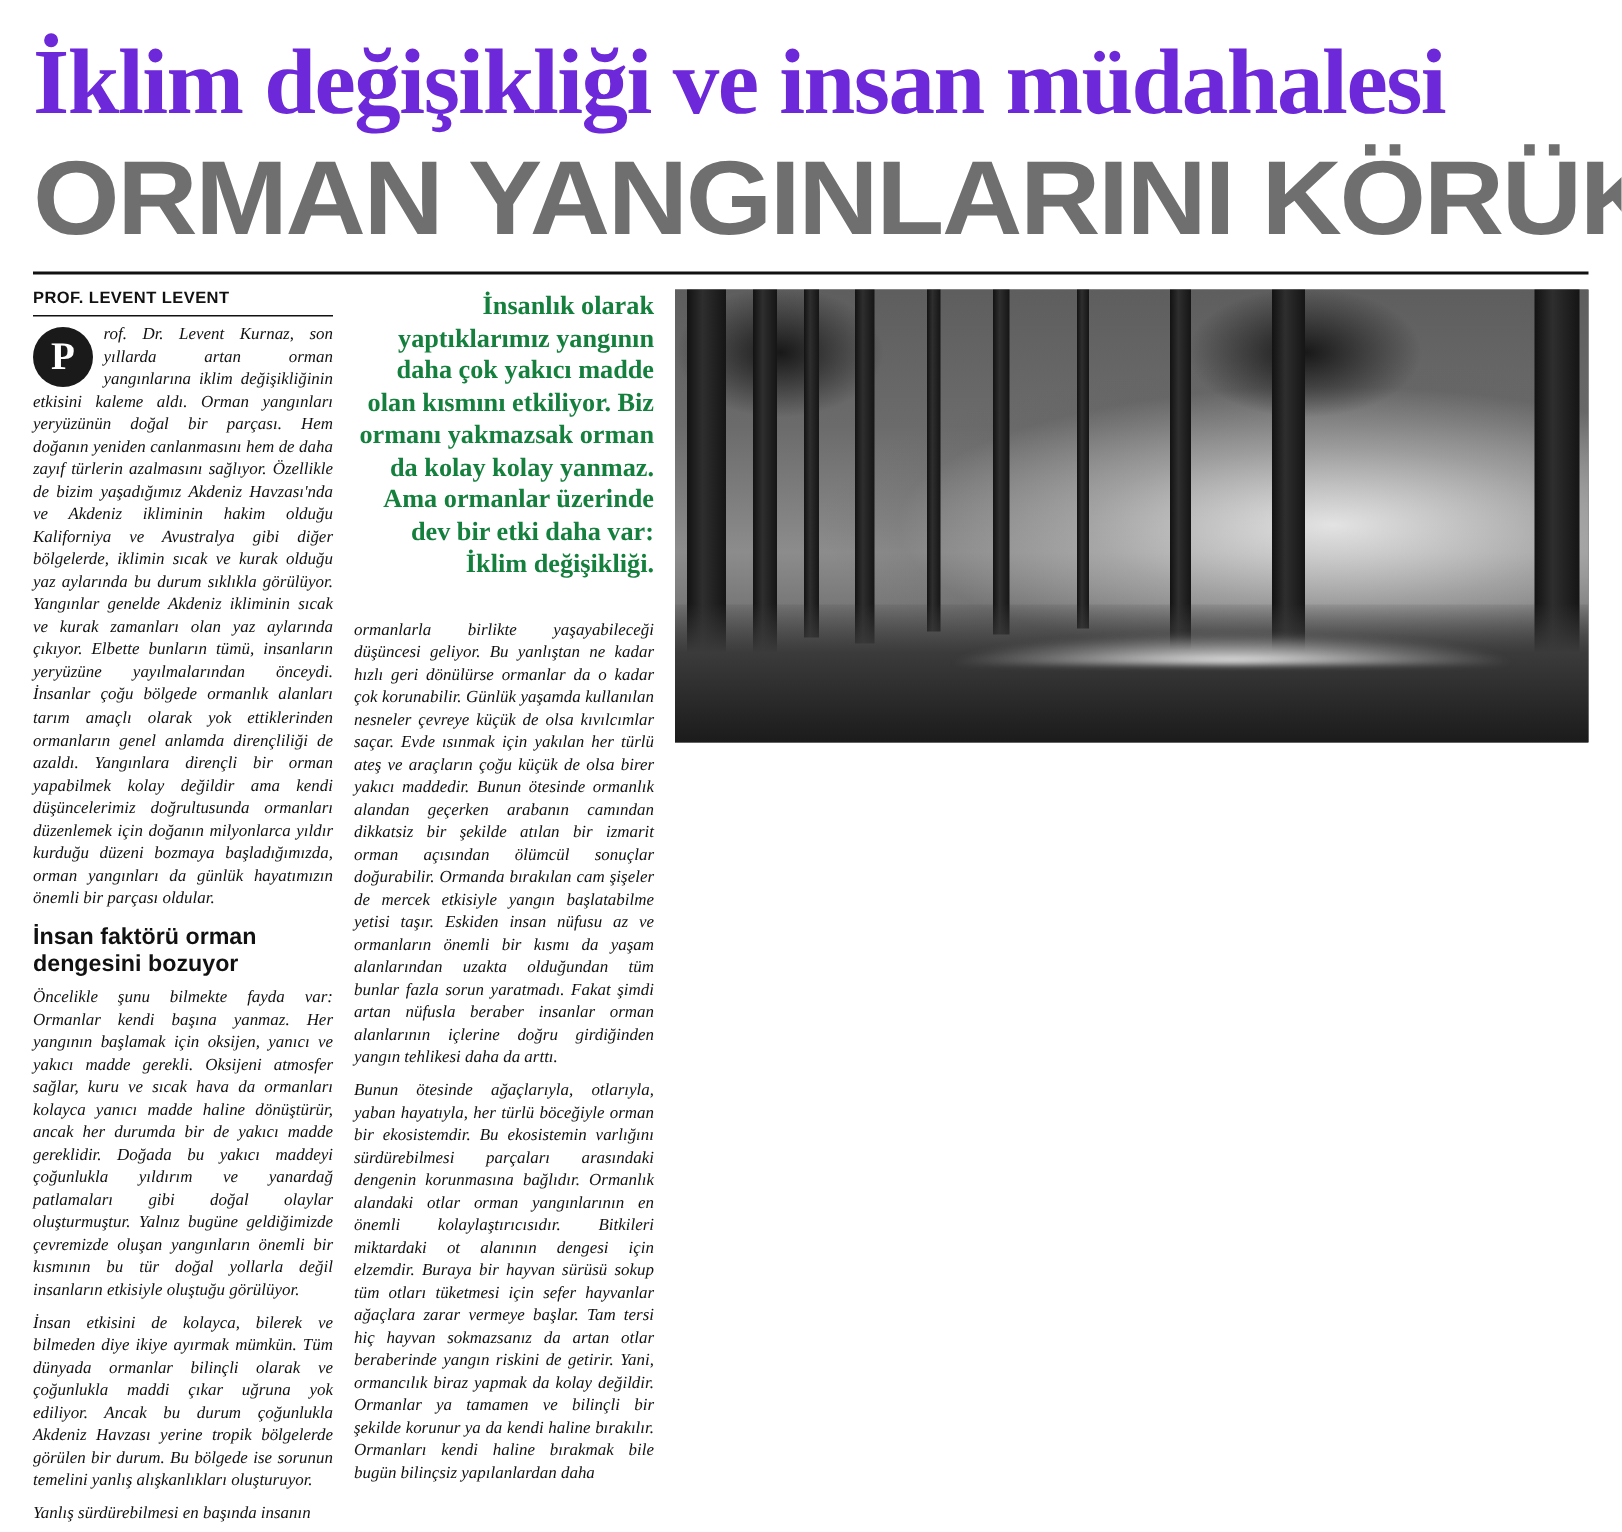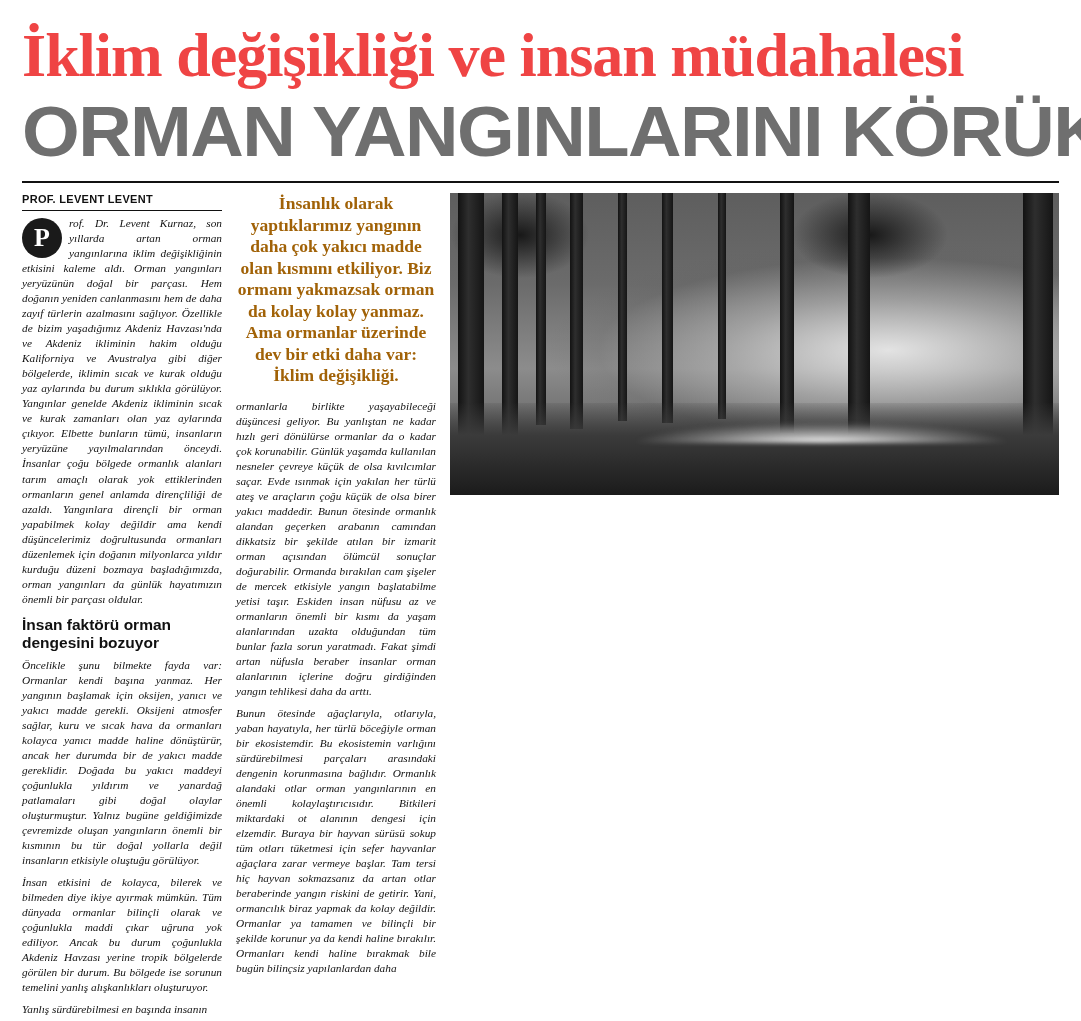--- a/index.html
+++ b/index.html
@@ -22,21 +22,21 @@
     padding: 18px 22px 6px 22px;
   }
 
   
   .headline-1 {
     font-family: "Liberation Serif", serif;
     font-weight: bold;
     font-size: 62px;
     line-height: 1.02;
     letter-spacing: -1px;
-    color: #ef4444;
+    color: #6d28d9;
     margin: 6px 0 2px 0;
     white-space: nowrap;
   }
   .headline-2 {
     font-family: "Liberation Sans", sans-serif;
     font-weight: bold;
     font-size: 70px;
     line-height: 1.0;
     letter-spacing: -1.5px;
     color: #6f6f6f;
@@ -103,23 +103,23 @@
     margin: 9px 0 6px 0;
     text-align: left;
   }
 
   
   .pullquote {
     font-family: "Liberation Serif", serif;
     font-weight: bold;
     font-size: 17.5px;
     line-height: 1.23;
-    text-align: center;
-    margin: 0 0 12px 0;
-    color: #a16207;
+    text-align: right;
+    margin: 0 0 26px 0;
+    color: #15803d;
   }
 
   
   .photo-wrap {
     flex: 1 1 auto;
   }
   .photo {
     position: relative;
     width: 100%;
     height: 302px;

